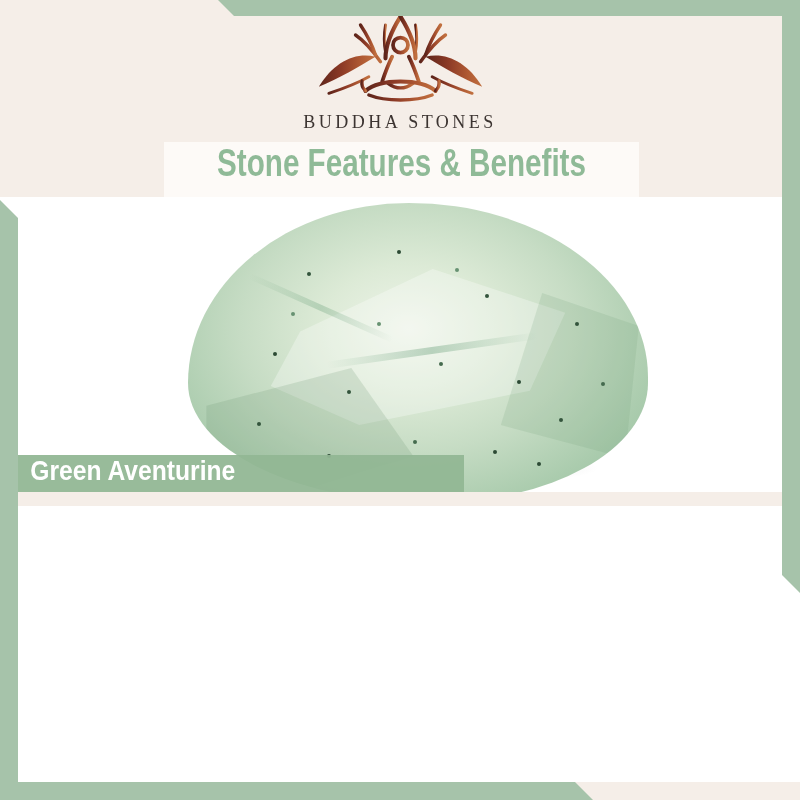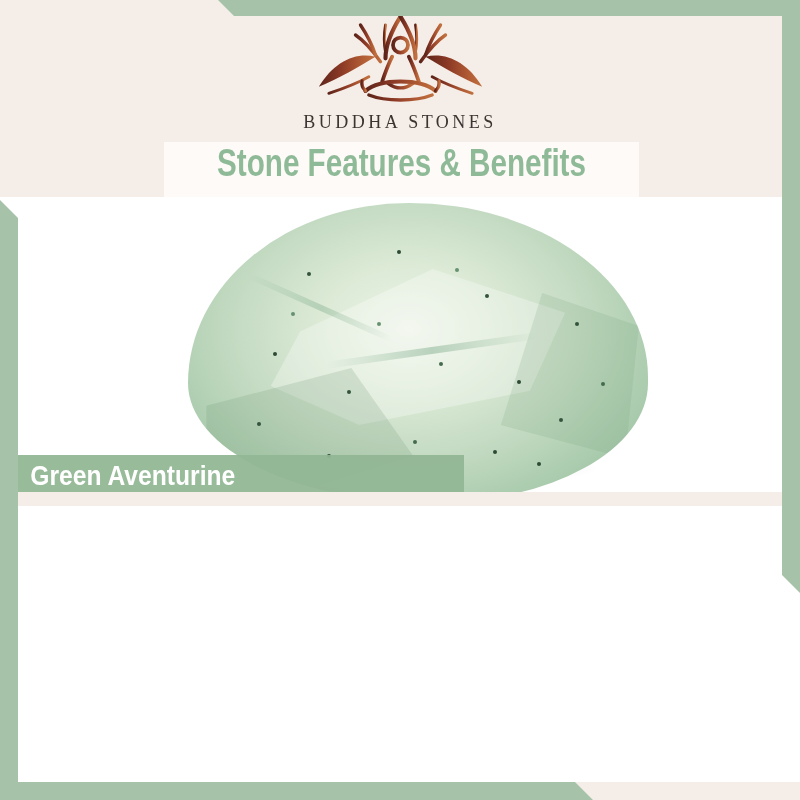--- a/index.html
+++ b/index.html
@@ -69,21 +69,21 @@
       120px 70px 0 1px #33543c, 210px 48px 0 1px #2c4a34, 298px 92px 0 1px #33543c,
       86px 150px 0 1px #2c4a34, 160px 188px 0 1px #33543c, 252px 160px 0 1px #456b4e,
       330px 178px 0 1px #2c4a34, 388px 120px 0 1px #33543c, 70px 220px 0 1px #33543c,
       140px 252px 0 1px #2c4a34, 226px 238px 0 1px #456b4e, 306px 248px 0 1px #2c4a34,
       372px 216px 0 1px #33543c, 190px 120px 0 1px #679272, 268px 66px 0 1px #679272,
       414px 180px 0 1px #456b4e, 104px 110px 0 1px #679272, 350px 260px 0 1px #2c4a34;
   }
   
   .stone-label-band{
     position:absolute;left:18px;top:455px;width:446px;height:37px;z-index:7;
-    background:rgba(146,183,148,0.94);display:flex;align-items:flex-end;
+    background:rgba(146,183,148,0.94);display:flex;align-items:flex-start;
   }
   .stone-label{
     color:#ffffff;font-size:28px;font-weight:bold;white-space:nowrap;
     padding-left:14px;transform:scaleX(0.88);transform-origin:0 50%;
   }
 </style>
 </head>
 <body>
 
 <div class="canvas">

